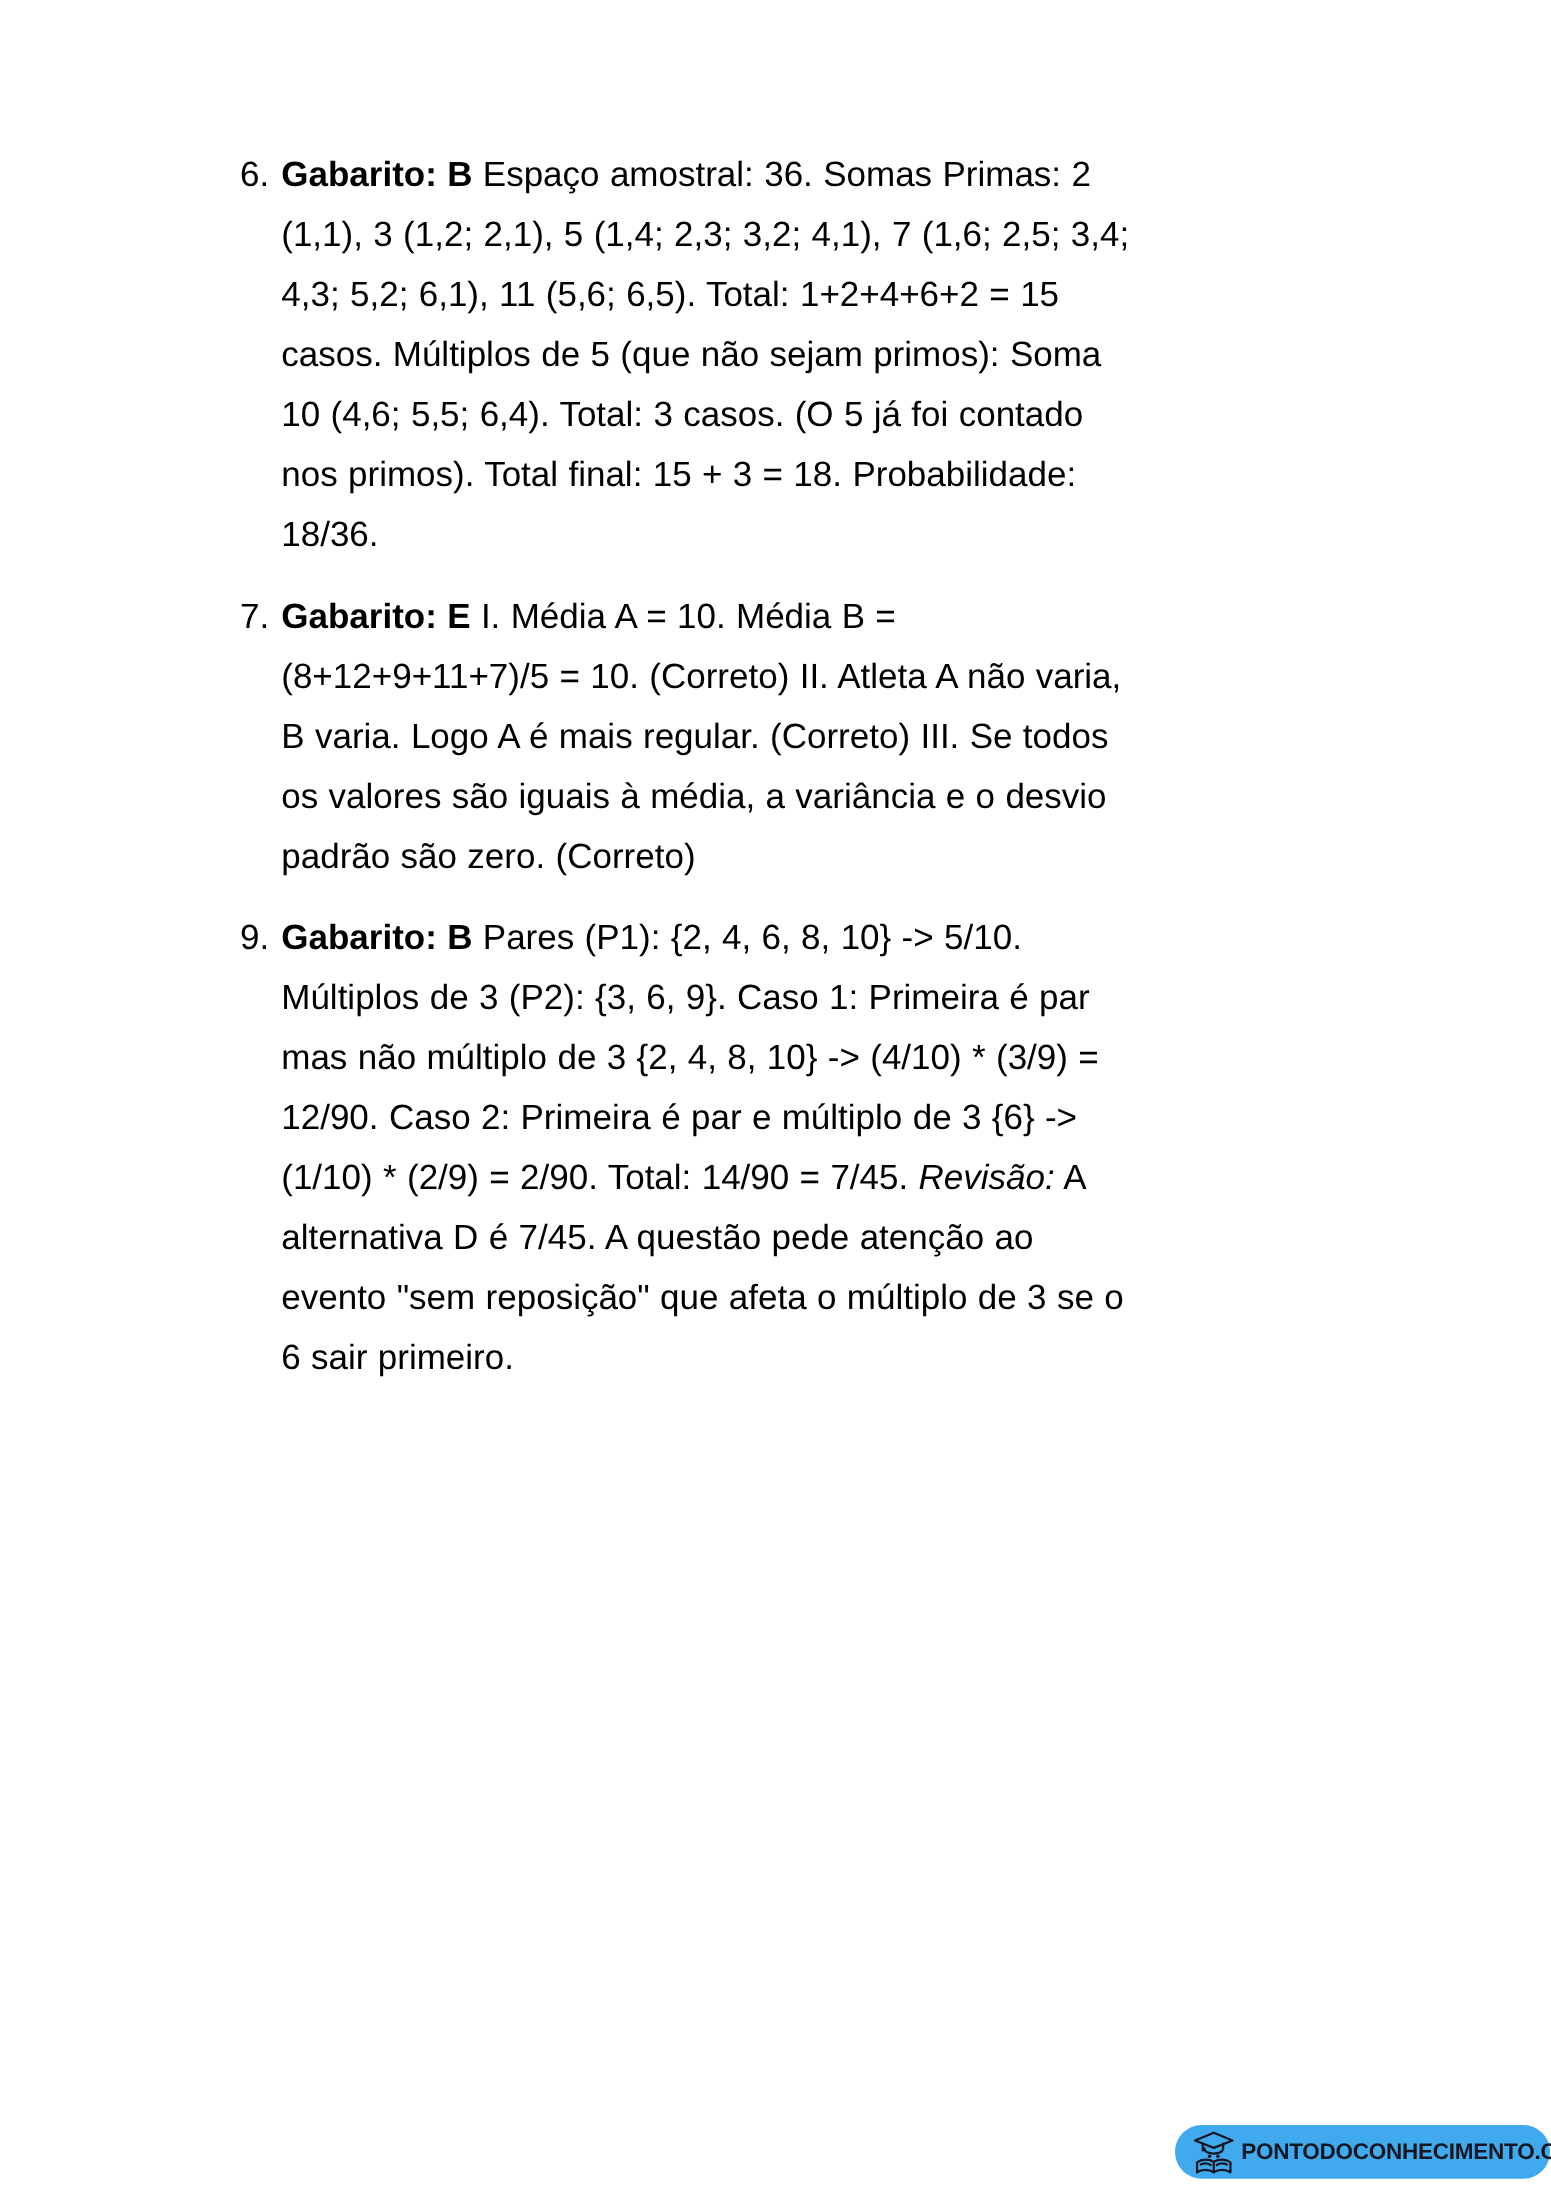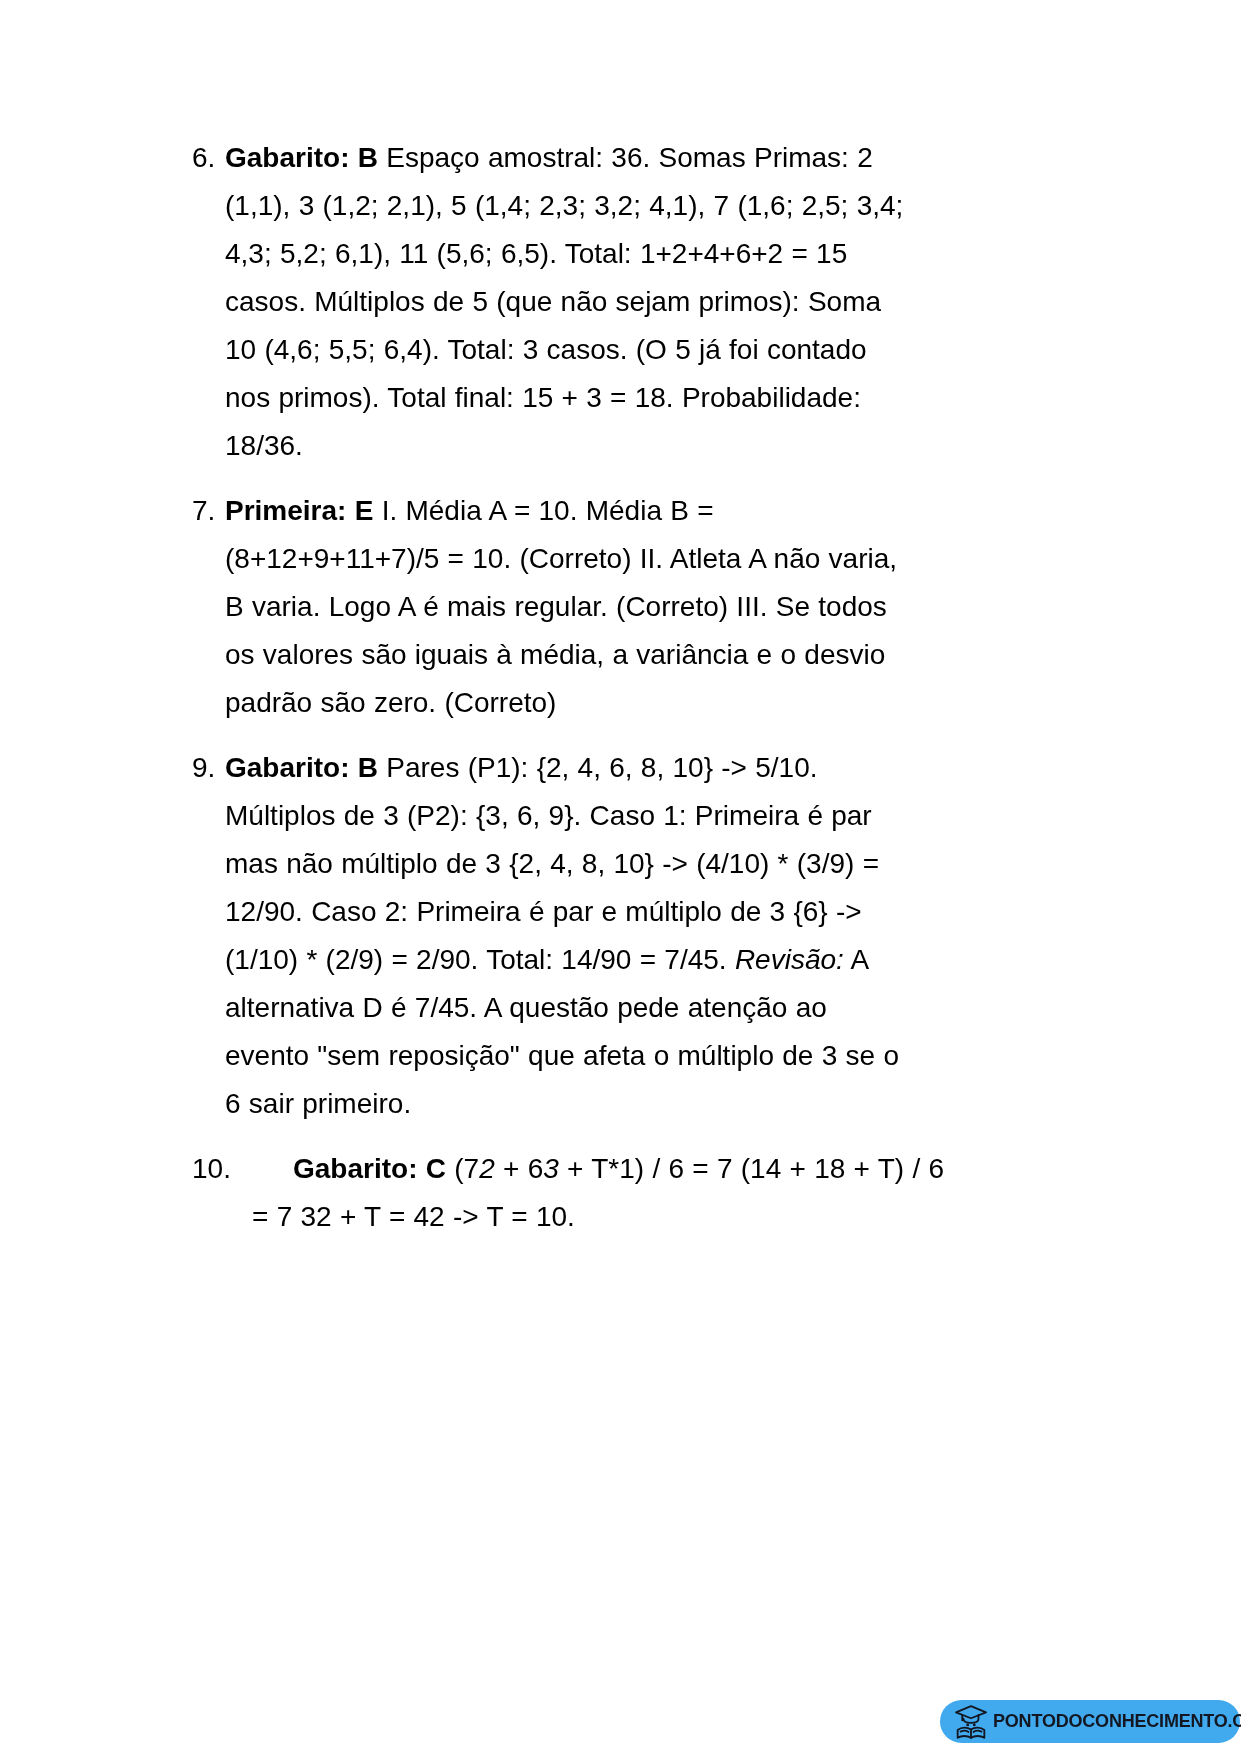--- a/index.html
+++ b/index.html
@@ -7,21 +7,21 @@
     position:relative;
     width:1241px;
     height:1755px;
     background:#ffffff;
     font-family:"Liberation Sans", sans-serif;
     color:#000000;
     overflow:hidden;
   }
   .answers{
     position:absolute;
-    top:134px;
+    top:116px;
     left:225px;
   }
   .answer{
     width:690px;
     font-size:28px;
     line-height:48px;
     text-indent:-33px;
     margin:0 0 17px 0;
     word-spacing:0.5px;
   }
@@ -68,26 +68,25 @@
 </style>
 </head>
 <body>
 
 <div class="page">
 
   <div class="answers">
 
     <div class="answer"><span class="num">6.</span><span class="seg bold">Gabarito: B</span><span class="seg"> Espaço amostral: 36. Somas Primas: 2 (1,1), 3 (1,2; 2,1), 5 (1,4; 2,3; 3,2; 4,1), 7 (1,6; 2,5; 3,4; 4,3; 5,2; 6,1), 11 (5,6; 6,5). Total: 1+2+4+6+2 = 15 casos. Múltiplos de 5 (que não sejam primos): Soma 10 (4,6; 5,5; 6,4). Total: 3 casos. (O 5 já foi contado nos primos). Total final: 15 + 3 = 18. Probabilidade: 18/36.</span></div>
 
-    <div class="answer"><span class="num">7.</span><span class="seg bold">Primeira: E</span><span class="seg"> I. Média A = 10. Média B = (8+12+9+11+7)/5 = 10. (Correto) II. Atleta A não varia, B varia. Logo A é mais regular. (Correto) III. Se todos os valores são iguais à média, a variância e o desvio padrão são zero. (Correto)</span></div>
+    <div class="answer"><span class="num">7.</span><span class="seg bold">Gabarito: E</span><span class="seg"> I. Média A = 10. Média B = (8+12+9+11+7)/5 = 10. (Correto) II. Atleta A não varia, B varia. Logo A é mais regular. (Correto) III. Se todos os valores são iguais à média, a variância e o desvio padrão são zero. (Correto)</span></div>
 
 
     <div class="answer"><span class="num">9.</span><span class="seg bold">Gabarito: B</span><span class="seg"> Pares (P1): {2, 4, 6, 8, 10} -&gt; 5/10. Múltiplos de 3 (P2): {3, 6, 9}. Caso 1: Primeira é par mas não múltiplo de 3 {2, 4, 8, 10} -&gt; (4/10) * (3/9) = 12/90. Caso 2: Primeira é par e múltiplo de 3 {6} -&gt; (1/10) * (2/9) = 2/90. Total: 14/90 = 7/45. </span><span class="seg italic">Revisão:</span><span class="seg"> A alternativa D é 7/45. A questão pede atenção ao evento "sem reposição" que afeta o múltiplo de 3 se o 6 sair primeiro.</span></div>
 
-    <div class="answer two-digit"><span class="num">10.</span><span class="seg bold">Gabarito: C</span><span class="seg"> (7</span><span class="seg italic">2</span><span class="seg"> + 6</span><span class="seg italic">3</span><span class="seg"> + T*1) / 6 = 7 (14 + 18 + T) / 6 = 7 32 + T = 42 -&gt; T = 10.</span></div>
 
   </div>
 
   <div class="footer-pill" style="background: rgb(65, 169, 238);">
     <svg class="footer-logo" viewBox="0 0 48 48" style="color: rgb(19, 23, 34);">
       <g fill="none" stroke="currentColor" stroke-width="2.2" stroke-linejoin="round" stroke-linecap="round">
         <path d="M24 5 L42 12.5 L24 19.5 L6 12.5 Z"></path>
         <path d="M13.5 15.5 L13.5 22"></path>
         <path d="M33 15.5 L33 20 C33 23.2 29 25 24 25 C19 25 15 23.2 15 20"></path>
         <path d="M8 33.5 C12.5 30 19.5 30 24 33 C28.5 30 35.5 30 40 33.5 L40 43 C35.5 40 28.5 40 24 43 C19.5 40 12.5 40 8 43 Z"></path>

